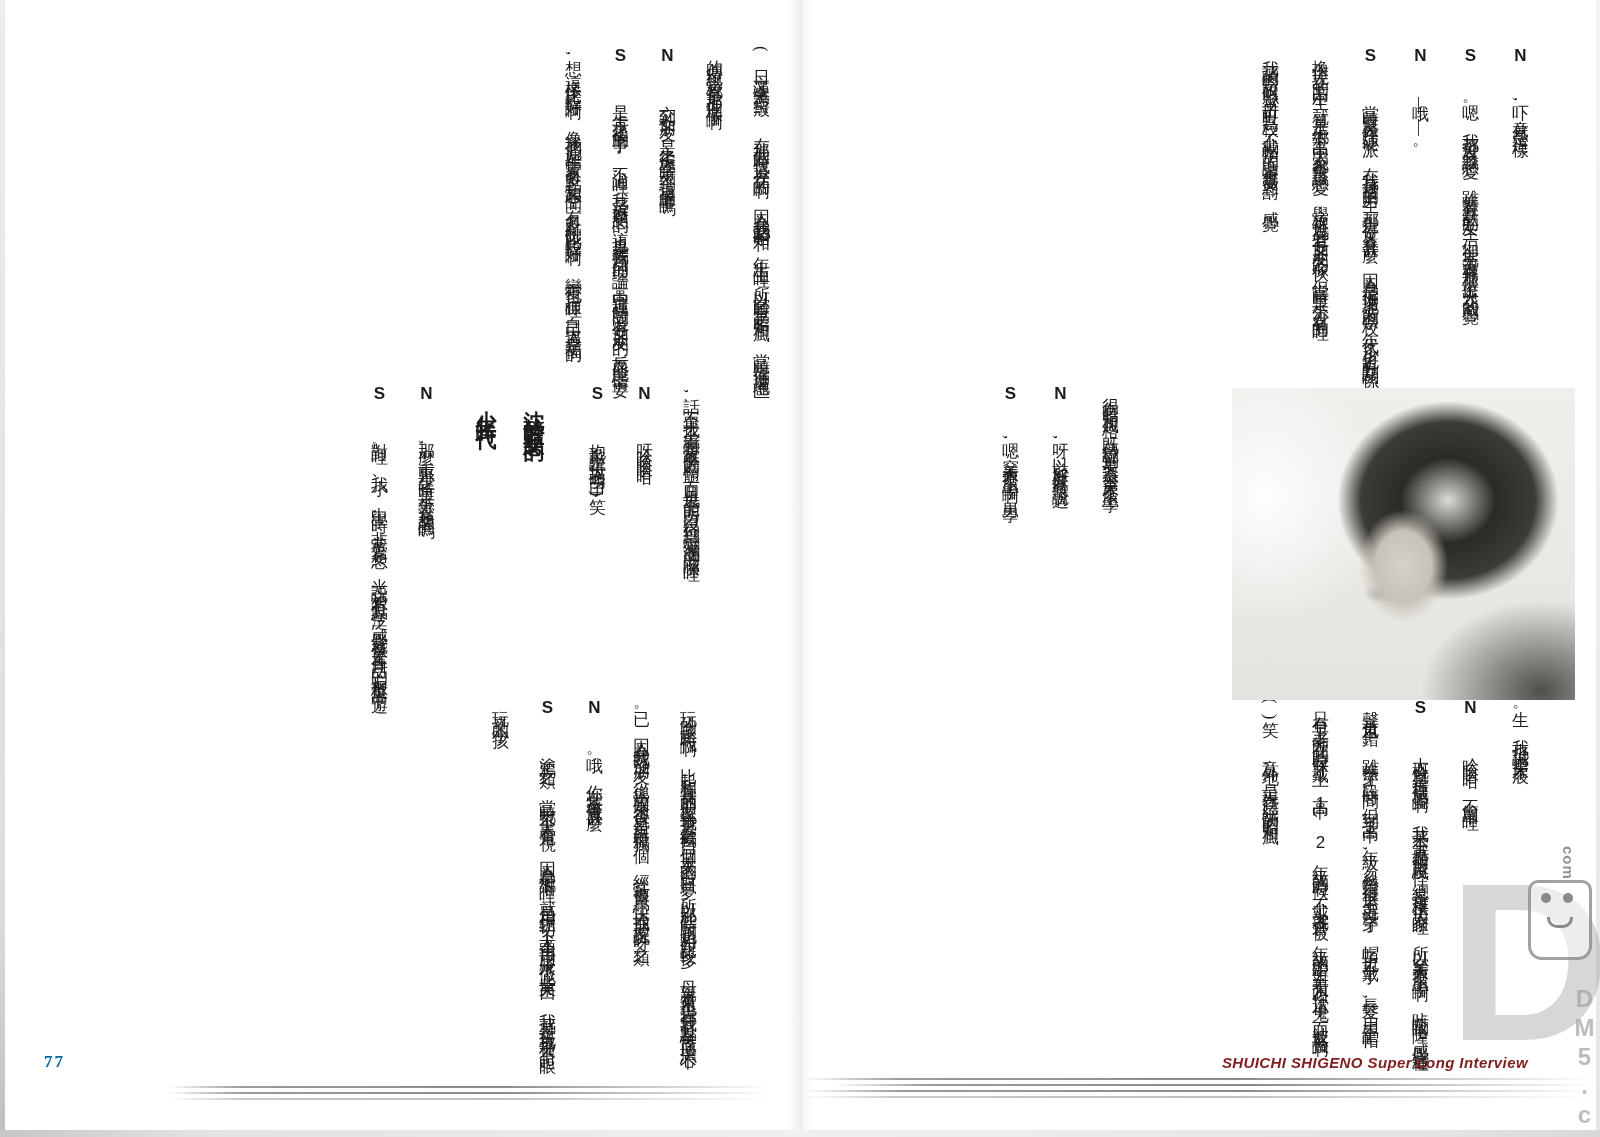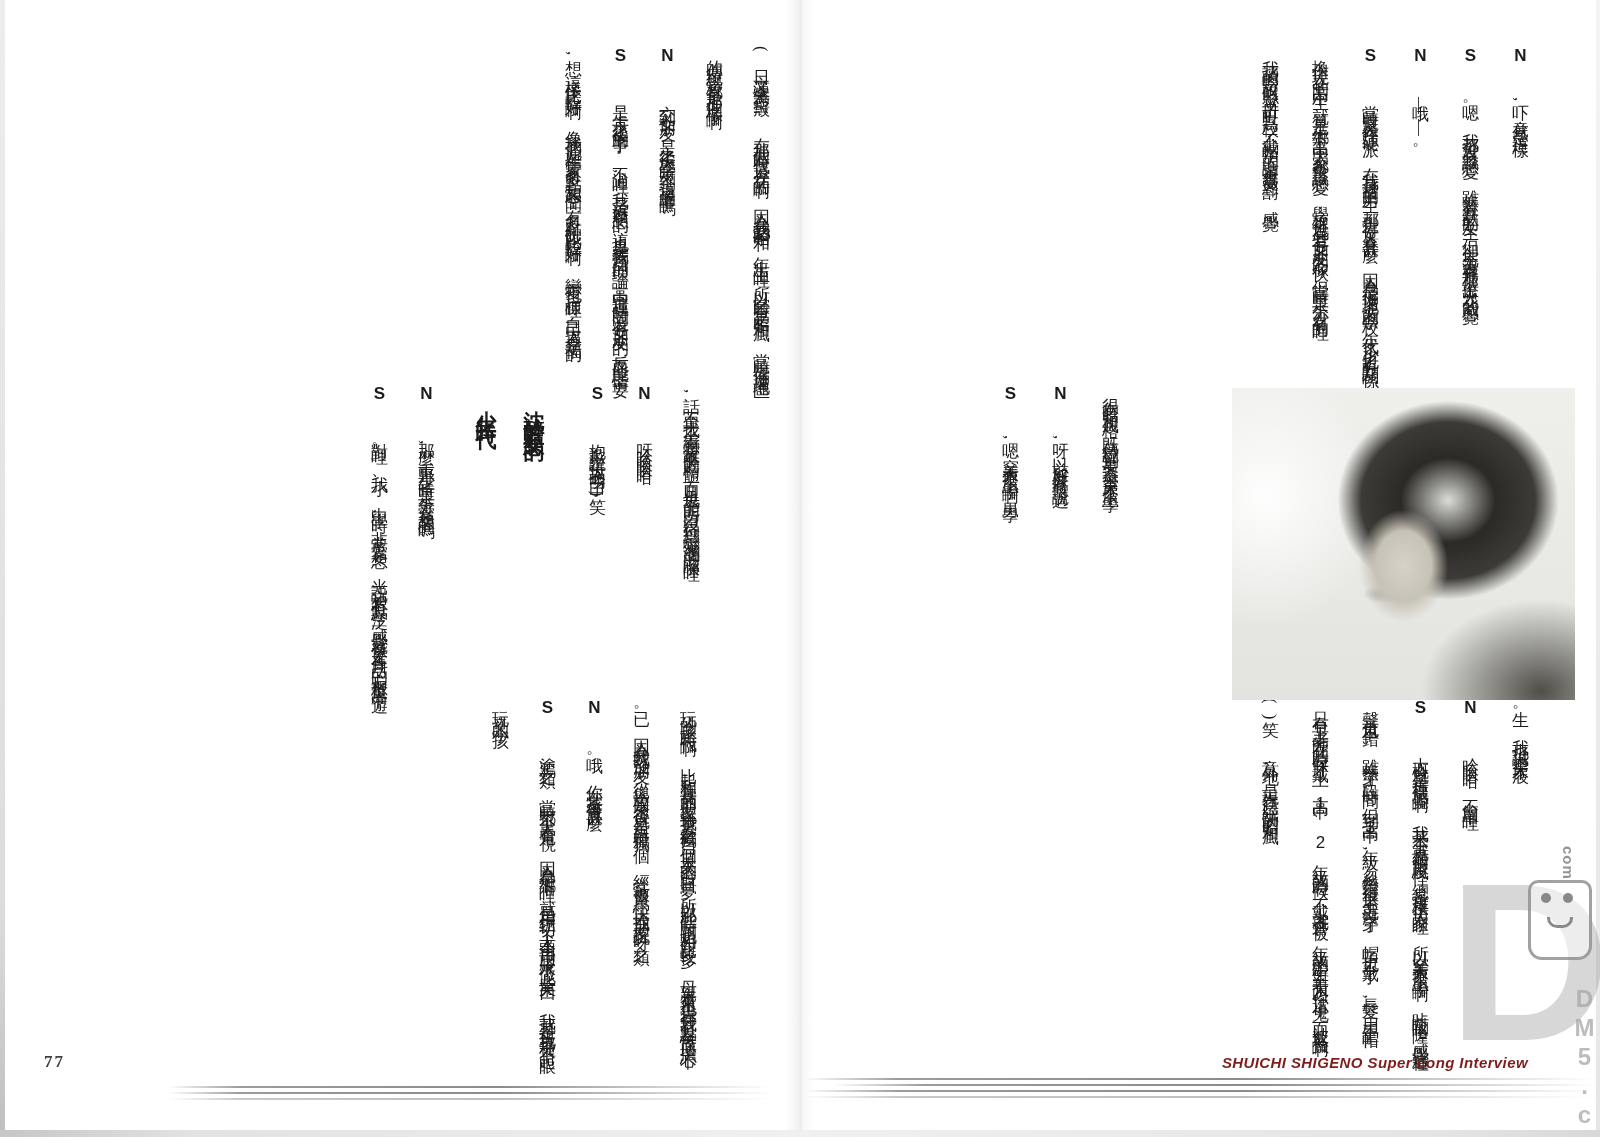--- a/index.html
+++ b/index.html
@@ -39,21 +39,21 @@
       radial-gradient(ellipse 34px 16px at 47% 52%, rgba(60,58,54,.55), rgba(60,58,54,0) 70%),
       radial-gradient(ellipse 26px 12px at 44% 66%, rgba(90,85,78,.5), rgba(90,85,78,0) 75%),
       radial-gradient(ellipse 158px 142px at 63% 36%, #28272414 0%, #2b2a27 30%, #3c3b37 55%, rgba(60,59,55,0) 70%),
       radial-gradient(ellipse 170px 130px at 90% 97%, #4f4e49 0%, rgba(79,78,73,0) 70%),
       radial-gradient(ellipse 180px 200px at 10% 35%, rgba(255,255,255,.95), rgba(255,255,255,0) 65%),
       linear-gradient(180deg,#efefec,#e3e3df);
   }
   
   .pageno{
     position:absolute;left:44px;top:1052px;font-size:17px;font-weight:700;
-    letter-spacing:2px;color:#404040;
+    letter-spacing:2px;color:#0369a1;
   }
   .footer-right{
     position:absolute;right:72px;top:1054px;
     font-family:"Liberation Sans","DejaVu Sans",sans-serif;
     font-style:italic;font-weight:700;font-size:15px;letter-spacing:.4px;color:#7f1d1d;margin-left:24px;
   }
   .rule-group{position:absolute;}
   .rule-group i{display:block;height:2px;margin-bottom:4px;
     background:linear-gradient(90deg,rgba(120,120,120,0),#9b9b9b 12%,#8b8b8b 55%,rgba(150,150,150,0));}
   #lp-rules{left:168px;top:1086px;width:604px;}

